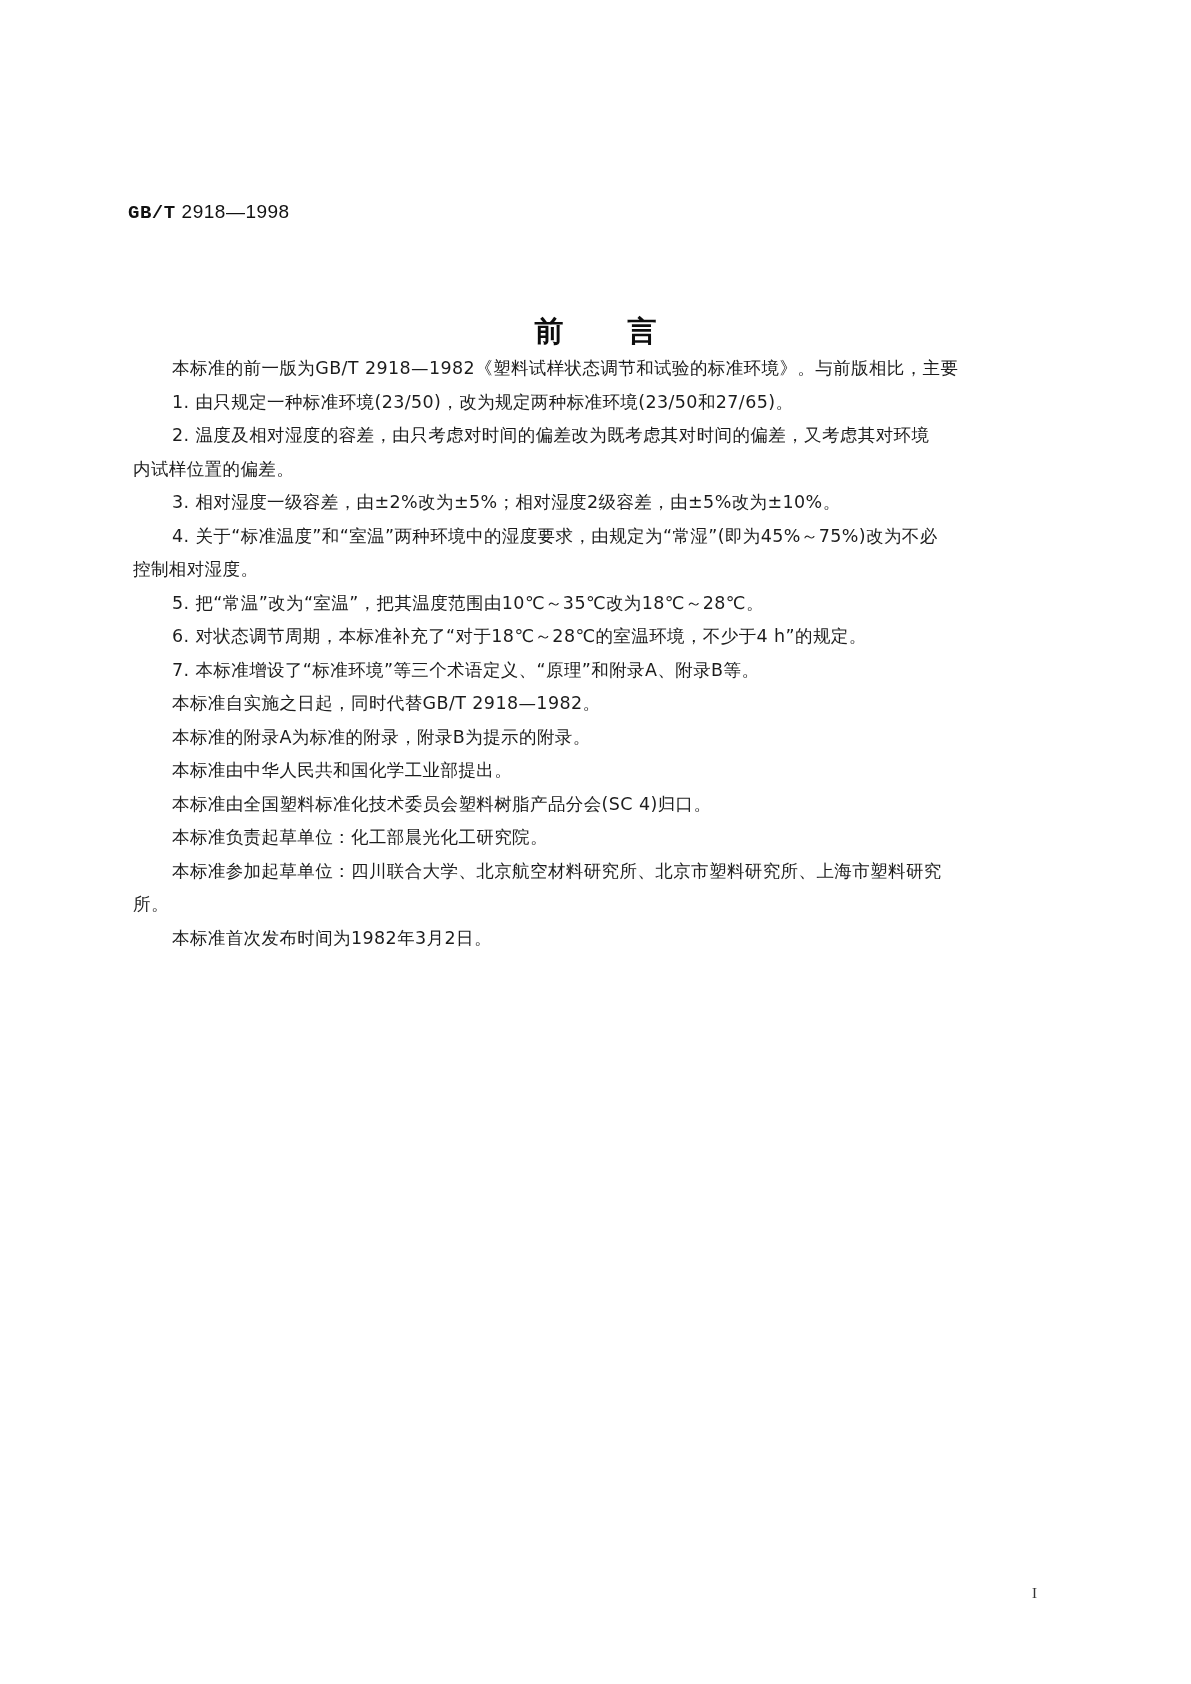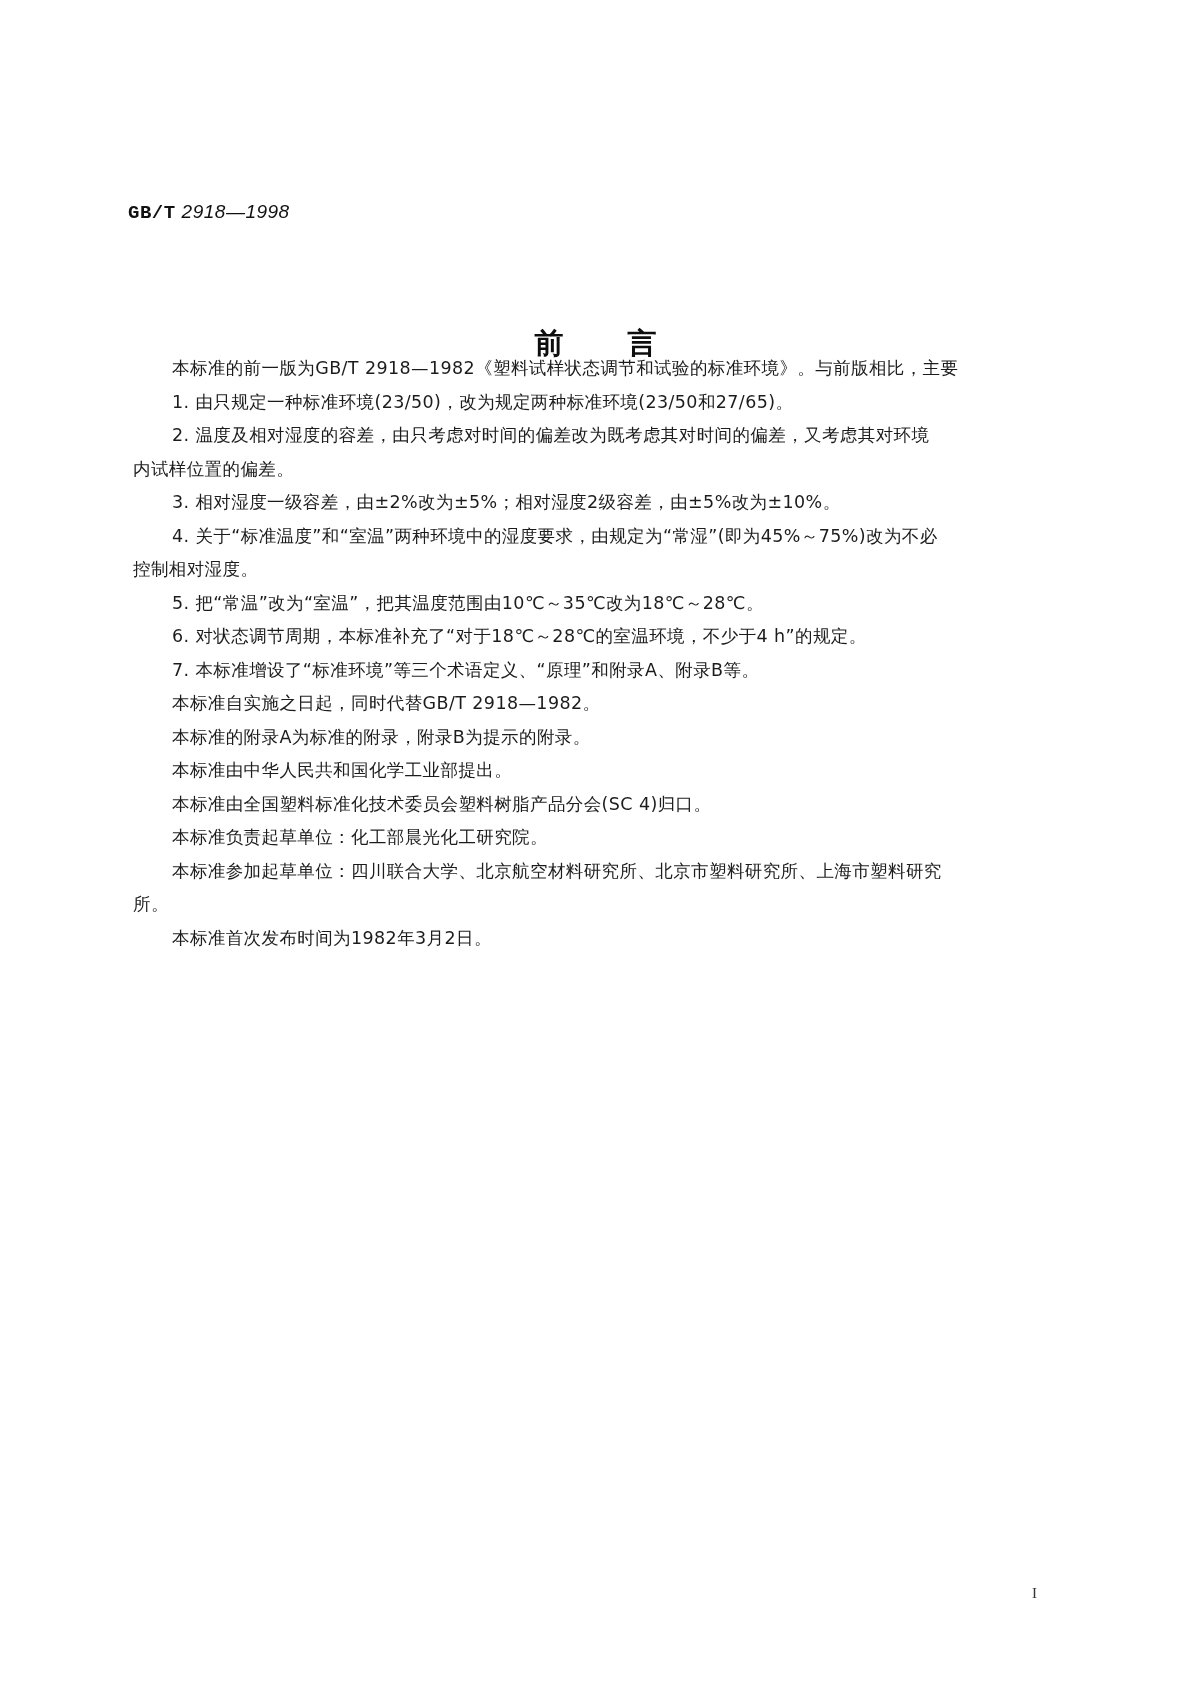--- a/index.html
+++ b/index.html
@@ -24,27 +24,26 @@
       color: #111;
     }
     .std-header .code {
       font-family: Liberation Mono, monospace;
       font-weight: bold;
     }
     .std-header .num {
       font-family: "Liberation Sans", "DejaVu Sans", sans-serif;
       font-weight: normal;
       margin-left: 6px;
-      font-style: italic;
     }
     .title {
       position: absolute;
       left: 0;
       width: 1191px;
-      top: 324px;
+      top: 312px;
       text-align: center;
       font-size: 29px;
       font-weight: bold;
       color: #0d0d0d;
       font-family: "DejaVu Sans", "Liberation Sans", sans-serif;
     }
     .title span { display: inline-block; }
     .title .gap { width: 64px; }
     .body {
       position: absolute;

